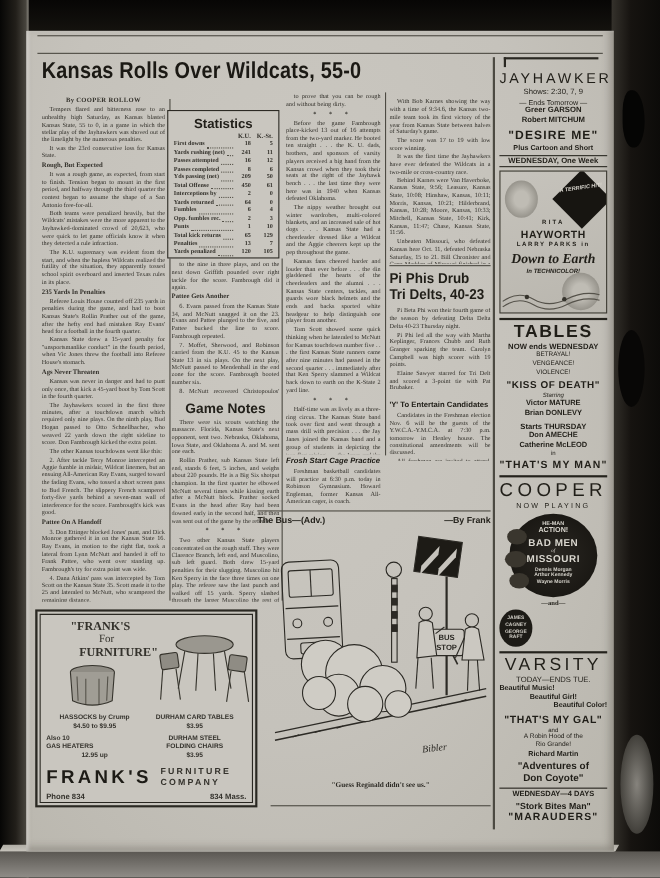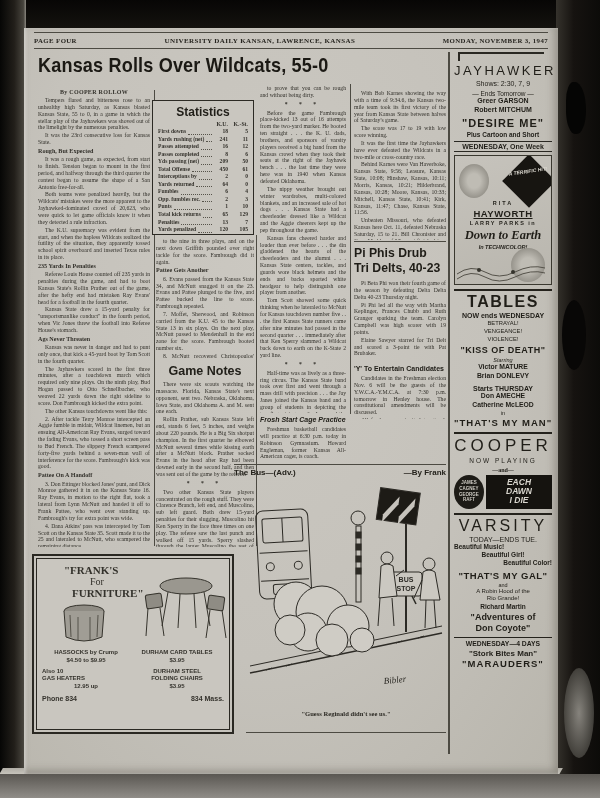--- a/index.html
+++ b/index.html
@@ -90,21 +90,21 @@
   .th-star{font:bold 7px "Liberation Sans",sans-serif;line-height:1.25;}
   .th-feature{font:bold 11px "Liberation Sans",sans-serif;letter-spacing:1px;margin-top:2px;white-space:nowrap;}
   .th-plus{font:bold 6.5px "Liberation Sans",sans-serif;margin-top:2px;}
   .th-bar{font:bold 7px "Liberation Sans",sans-serif;border-top:1px solid #2a2822;border-bottom:1px solid #2a2822;padding:1px 0;margin-top:3px;}
   .poster{margin-top:3px;border:1px solid #3a382f;height:128px;position:relative;background:linear-gradient(160deg,#c6c3bc,#b9b6ae);overflow:hidden;}
   .hit{position:absolute;right:3px;top:6px;width:38px;height:38px;background:#171511;transform:rotate(45deg);}
   .hit-text{position:absolute;right:1px;top:12px;width:44px;font:bold italic 5px "Liberation Sans",sans-serif;font-style:italic;color:#d8d5cd;transform:rotate(-8deg);line-height:1.2;}
   .face{position:absolute;border-radius:50%;background:radial-gradient(#bfbcb4 30%,#8d8a82 80%,#6e6b63);}
   .f1{left:4px;top:8px;width:30px;height:34px;}
   .f2{right:6px;bottom:2px;width:34px;height:34px;}
-  .po-star1{position:absolute;left:0;right:0;top:52px;font:bold 9.5px "Liberation Sans",sans-serif;letter-spacing:.5px;text-decoration:underline;}
+  .po-star1{position:absolute;left:0;right:0;top:52px;font:bold 9.5px "Liberation Sans",sans-serif;letter-spacing:.5px;}
   .po-star2{position:absolute;left:0;right:0;top:64px;font:bold 5.5px "Liberation Sans",sans-serif;letter-spacing:1.5px;}
   .po-title{position:absolute;left:0;right:0;top:72px;font:bold italic 12.5px "Liberation Serif",serif;font-style:italic;}
   .po-tech{position:absolute;left:0;right:0;top:88px;font:bold italic 5.5px "Liberation Sans",sans-serif;font-style:italic;}
   .thick{border-top:2px solid #24221c;margin-top:4px;}
   .gr-name{font:bold 16px "Liberation Sans",sans-serif;letter-spacing:1.5px;margin-top:2px;white-space:nowrap;}
   .gr-now{font:bold 7px "Liberation Sans",sans-serif;margin-top:1px;}
   .gr-shout{font:5.8px "Liberation Sans",sans-serif;line-height:1.25;margin-top:1px;}
   .gr-feat{font:bold 9px "Liberation Sans",sans-serif;letter-spacing:.5px;margin-top:2px;white-space:nowrap;}
   .gr-starring{font:italic 5.5px "Liberation Sans",sans-serif;font-style:italic;margin-top:2px;}
   .gr-star{font:bold 6.8px "Liberation Sans",sans-serif;line-height:1.3;}
@@ -150,25 +150,20 @@
   <div class="blob1"></div>
   <div class="blob2"></div>
   <div class="glow"></div>
 </div>
 <div class="curl"></div>
 <div class="edge-bottom"></div>
 
 <div class="paper">
 
   <div class="abs rule hrule" style="left:10px;top:4px;width:514px;"></div>
-  <div class="abs mast">
-    <span>PAGE FOUR</span>
-    <span class="c">UNIVERSITY DAILY KANSAN, LAWRENCE, KANSAS</span>
-    <span>MONDAY, NOVEMBER 3, 1947</span>
-  </div>
   <div class="abs rule hrule" style="left:10px;top:20px;width:514px;"></div>
 
   <div class="abs headline">Kansas Rolls Over Wildcats, 55-0</div>
   <div class="abs byline">By COOPER ROLLOW</div>
 
   <div class="abs rule vrule" style="left:130px;top:62px;height:456px;"></div>
   <div class="abs rule vrule" style="left:232px;top:207px;height:311px;"></div>
   <div class="abs rule vrule" style="left:326px;top:56px;height:330px;"></div>
   <div class="abs rule vrule" style="left:424px;top:24px;height:702px;width:1.5px;"></div>
 
@@ -457,20 +452,27 @@
         <div class="fr-line" style="text-align:left;">GAS HEATERS</div>
         <div class="fr-line">12.95 up</div>
       </div>
       <div class="fr-right">
         <div class="fr-line">DURHAM CARD TABLES</div>
         <div class="fr-line">$3.95</div>
         <div class="fr-line" style="margin-top:3px;">DURHAM STEEL</div>
         <div class="fr-line">FOLDING CHAIRS</div>
         <div class="fr-line">$3.95</div>
       </div>
+    </div>
+    <div class="fr-name-row">
+      <span class="fr-name">FRANK'S</span>
+      <span class="fr-co">
+        <span style="display:block;">FURNITURE</span>
+        <span style="display:block;">COMPANY</span>
+      </span>
     </div>
     <div class="fr-foot">
       <span>Phone 834</span>
       <span>834 Mass.</span>
     </div>
   </div>
 
   <div class="abs theater">
 
     <div>
@@ -519,31 +521,41 @@
       <div class="gr-star">Catherine McLEOD</div>
       <div class="gr-in">in</div>
       <div class="gr-feat2">"THAT'S MY MAN"</div>
     </div>
 
     <div class="thick"></div>
 
     <div>
       <div class="pa-name">COOPER</div>
       <div class="pa-now">NOW PLAYING</div>
+      <div class="badge">
+        <div class="hatbump" style="left:-2px;top:14px;width:18px;height:14px;"></div>
+        <div class="hatbump" style="left:-4px;top:34px;width:20px;height:15px;"></div>
+        <div class="hatbump" style="left:0px;top:54px;width:18px;height:14px;"></div>
+        <div class="b1">HE-MAN</div>
+        <div class="b2">ACTION!</div>
+        <div class="t1">BAD MEN</div>
+        <div class="of">of</div>
+        <div class="t2">MISSOURI</div>
+        <div class="cast">
+          <div>Dennis Morgan</div>
+          <div>Arthur Kennedy</div>
+          <div>Wayne Morris</div>
+        </div>
+      </div>
       <div class="pa-and">and</div>
       <div class="cag-row">
         <div class="cag-badge">
           <div>JAMES</div>
           <div>CAGNEY</div>
           <div>GEORGE RAFT</div>
-        </div>
-        <div class="dawn">
-          <div>EACH</div>
-          <div>DAWN</div>
-          <div>I DIE</div>
         </div>
       </div>
     </div>
 
     <div class="thick"></div>
 
     <div>
       <div class="va-name">VARSITY</div>
       <div class="va-today">TODAY—ENDS TUE.</div>
       <div class="va-b l">Beautiful Music!</div>

